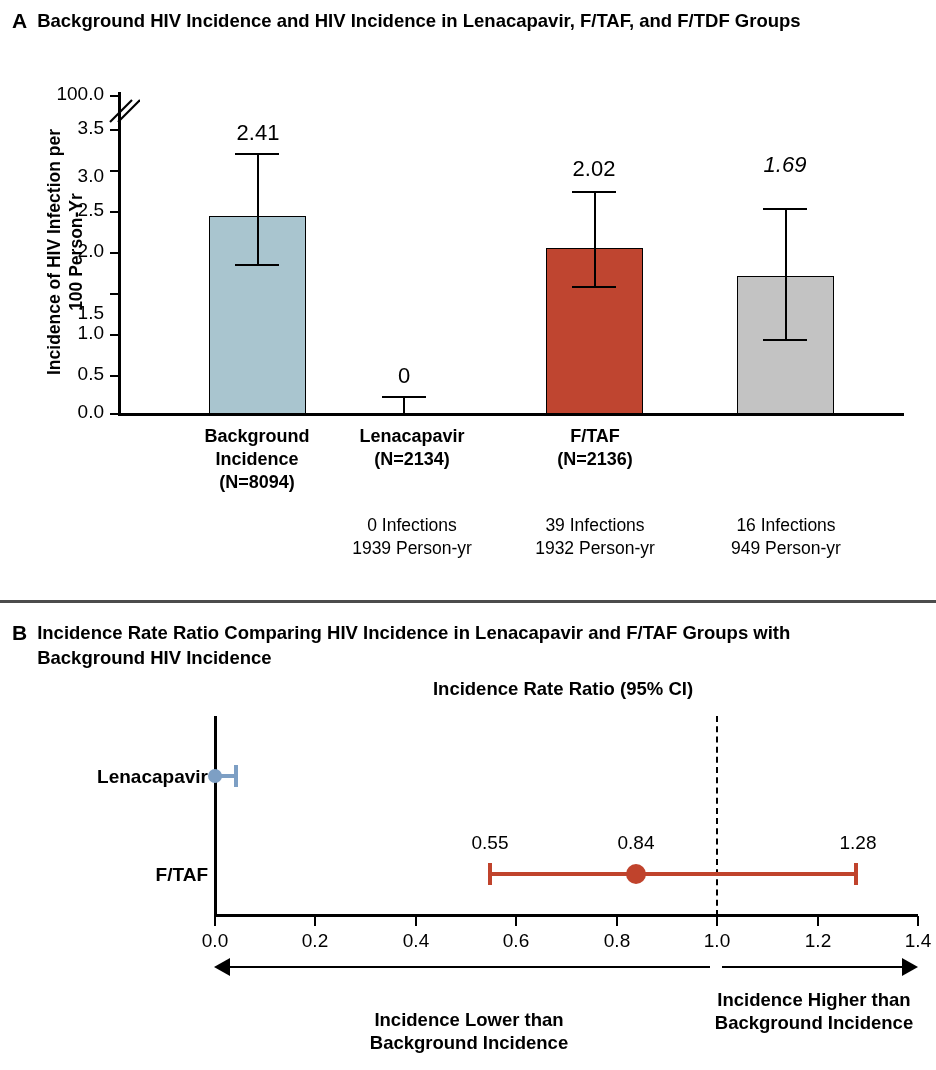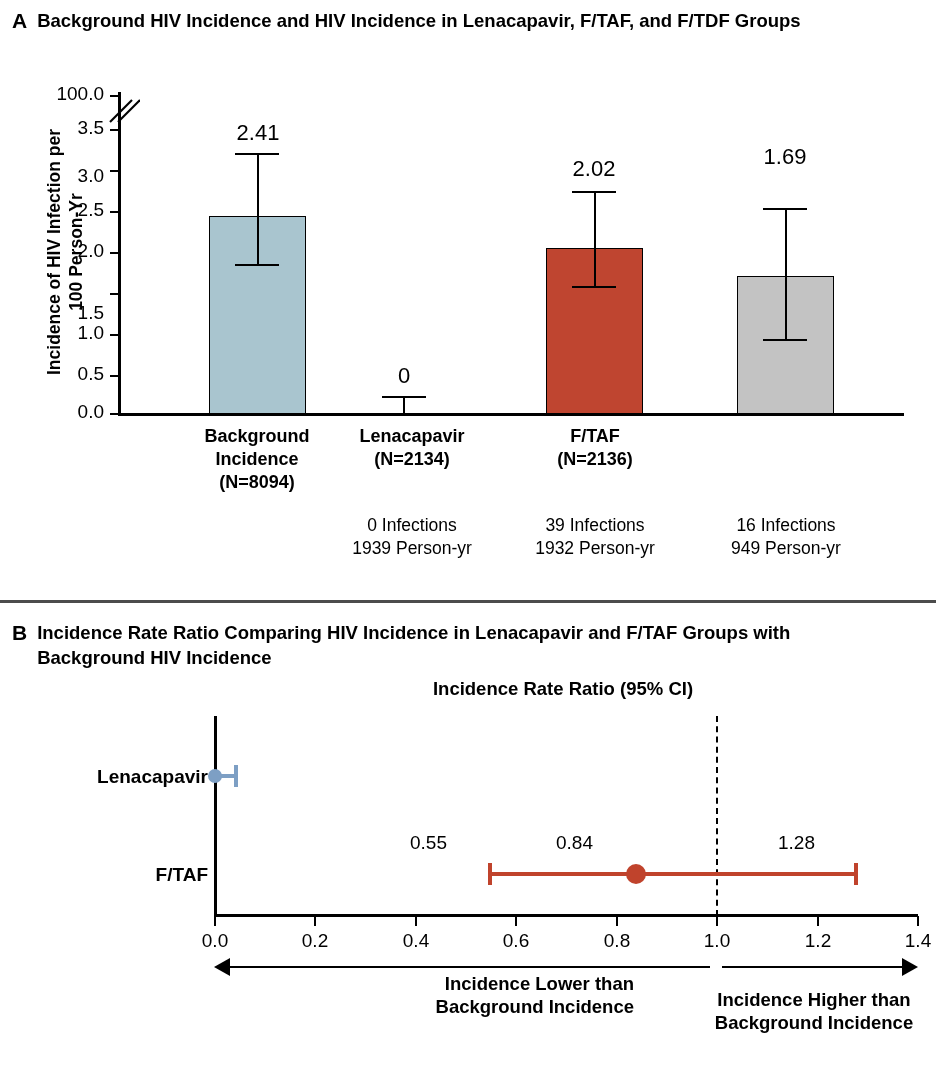--- a/index.html
+++ b/index.html
@@ -52,21 +52,21 @@
   #bHead{left:12px;top:14px;width:910px;}
   #bTitle{width:860px;}
 
   .plotB{position:absolute;left:0;top:0;width:936px;height:464px;margin-left:48px;}
   #bChartTitle{position:absolute;font-weight:bold;font-size:18.5px;top:72px;left:160px;width:710px;text-align:center;}
 
   .rowlabel{position:absolute;font-weight:bold;font-size:19px;text-align:right;width:160px;}
   .ciline{position:absolute;height:4px;}
   .cicap{position:absolute;width:4px;height:22px;}
   .cidot{position:absolute;border-radius:50%;}
-  .cilabel{position:absolute;font-size:19px;text-align:left;width:160px;}
+  .cilabel{position:absolute;font-size:19px;text-align:center;width:160px;}
 
   .xtick{position:absolute;width:2px;height:10px;background:#000;}
   .xticklabel{position:absolute;font-size:19px;text-align:center;width:70px;}
 
   .refline{position:absolute;width:0;border-left:2.5px dashed #000;}
 
   .arrowrow{position:absolute;height:2px;background:#000;}
   .arrowhead{position:absolute;width:0;height:0;}
   .footlabel{position:absolute;font-weight:bold;font-size:18.5px;line-height:23px;text-align:center;width:330px;white-space:pre-line;}
 </style>
@@ -134,21 +134,21 @@
     <div class="bar" style="left:546px;top:248px;width:97px;height:166px;background:#bf4530;"></div>
     <div class="errbar" style="left:593.5px;top:191px;height:96px;"></div>
     <div class="errcap" style="left:572px;top:191px;width:44px;"></div>
     <div class="errcap" style="left:572px;top:286px;width:44px;"></div>
     <div class="barvalue" style="left:519px;top:156px;">2.02</div>
 
     <div class="bar" style="left:737px;top:276px;width:97px;height:138px;background:#c3c3c3;"></div>
     <div class="errbar" style="left:784.5px;top:208px;height:132px;"></div>
     <div class="errcap" style="left:763px;top:208px;width:44px;"></div>
     <div class="errcap" style="left:763px;top:339px;width:44px;"></div>
-    <div class="barvalue" style="left:710px;top:144px;">1.69</div>
+    <div class="barvalue" style="left:710px;top:152px;font-style:italic;">1.69</div>
 
     <div class="grouplabel" style="left:152px;top:425px;">Background
 Incidence
 (N=8094)</div>
     <div class="grouplabel" style="left:307px;top:425px;">Lenacapavir
 (N=2134)</div>
     <div class="grouplabel" style="left:490px;top:425px;">F/TAF
 (N=2136)</div>
 
     <div class="groupsub" style="left:307px;top:514px;">0 Infections
@@ -217,19 +217,19 @@
 
     <div class="xtick" style="left:869px;top:310px;"></div>
     <div class="xticklabel" style="left:835px;top:324px;">1.4</div>
 
     <div class="arrowrow" style="left:180px;top:360px;width:482px;"></div>
     <div class="arrowhead" style="left:166px;top:352px;border-top:9px solid transparent;border-bottom:9px solid transparent;border-right:16px solid #000;"></div>
 
     <div class="arrowrow" style="left:674px;top:360px;width:182px;"></div>
     <div class="arrowhead" style="left:854px;top:352px;border-top:9px solid transparent;border-bottom:9px solid transparent;border-left:16px solid #000;"></div>
 
-    <div class="footlabel" style="left:256px;top:366px;text-align:right;">Incidence Lower than
+    <div class="footlabel" style="left:256px;top:402px;">Incidence Lower than
 Background Incidence</div>
     <div class="footlabel" style="left:601px;top:382px;">Incidence Higher than
 Background Incidence</div>
 
   </div>
 </div>
 
 </body></html>

